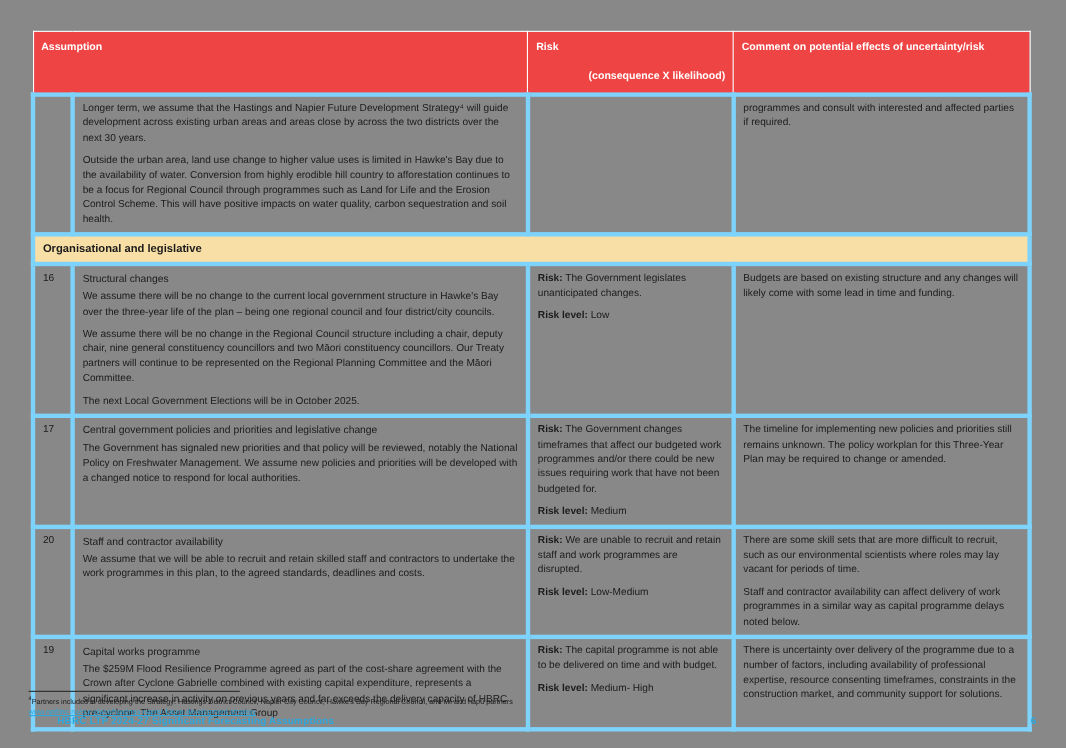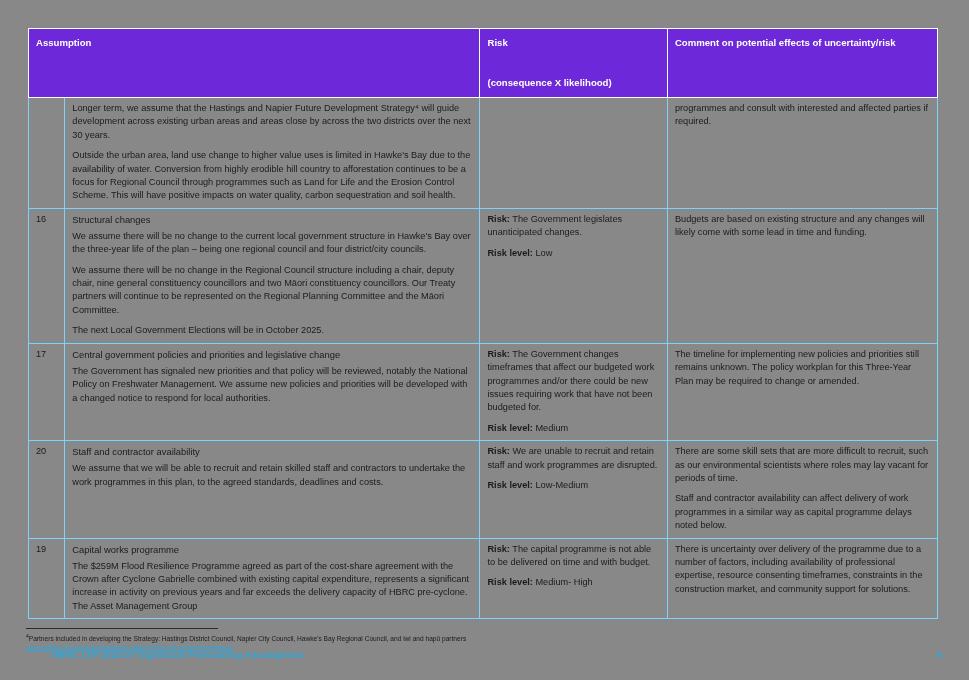--- a/index.html
+++ b/index.html
@@ -23,41 +23,41 @@
     position: absolute;
     left: 28px;
     top: 28px;
     width: 910px;
     border-collapse: collapse;
     table-layout: fixed;
   }
   .risk-table td, .risk-table th {
     vertical-align: top;
     padding: 4px 7px 5px 7px;
-    border: 1px solid #7dd3fc;
+    border: 4px solid #7dd3fc;
     color: #1b1b1b;
     font-size: 9.2px;
     line-height: 13.4px;
     text-align: left;
     font-weight: normal;
   }
 
   
   .hdr td, .hdr th {
-    background: #6d28d9;
+    background: #ef4444;
     color: #ffffff;
     font-weight: bold;
     font-size: 9.6px;
     line-height: 16px;
     border: 1px solid #ffffff;
     padding-top: 6px;
     padding-bottom: 6px;
     height: 32px;
   }
-  .hdr .sub { font-weight: bold; display: block; margin-top: 24px; }
+  .hdr .sub { font-weight: bold; display: block; margin-top: 11px; text-align: right; }
 
   
   .section-band td {
     background: #f7dfa5;
     color: #1b1b1b;
     font-weight: bold;
     font-size: 10.2px;
     padding-top: 4px;
     padding-bottom: 4px;
     line-height: 15px;
@@ -162,20 +162,23 @@
       <tr>
         <td class="num"></td>
         <td class="cont">
           <p class="rpara">Longer term, we assume that the Hastings and Napier Future Development Strategy⁴ will guide development across existing urban areas and areas close by across the two districts over the next 30 years.</p>
           <p class="rpara">Outside the urban area, land use change to higher value uses is limited in Hawke's Bay due to the availability of water. Conversion from highly erodible hill country to afforestation continues to be a focus for Regional Council through programmes such as Land for Life and the Erosion Control Scheme. This will have positive impacts on water quality, carbon sequestration and soil health.</p>
         </td>
         <td class="cont"></td>
         <td class="cont">programmes and consult with interested and affected parties if required.</td>
       </tr>
 
+      <tr class="section-band">
+        <td colspan="4">Organisational and legislative</td>
+      </tr>
 
       <tr>
         <td class="num">16</td>
         <td>
           <p class="rtitle">Structural changes</p>
           <p class="rpara">We assume there will be no change to the current local government structure in Hawke's Bay over the three-year life of the plan – being one regional council and four district/city councils.</p>
           <p class="rpara">We assume there will be no change in the Regional Council structure including a chair, deputy chair, nine general constituency councillors and two Māori constituency councillors. Our Treaty partners will continue to be represented on the Regional Planning Committee and the Māori Committee.</p>
           <p class="rpara">The next Local Government Elections will be in October 2025.</p>
         </td>
         <td>

